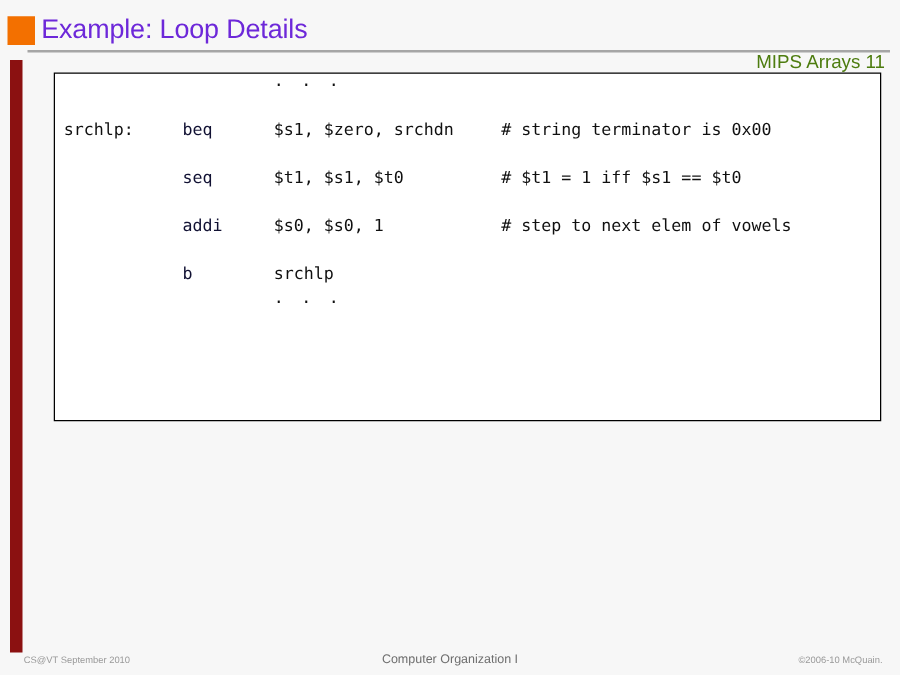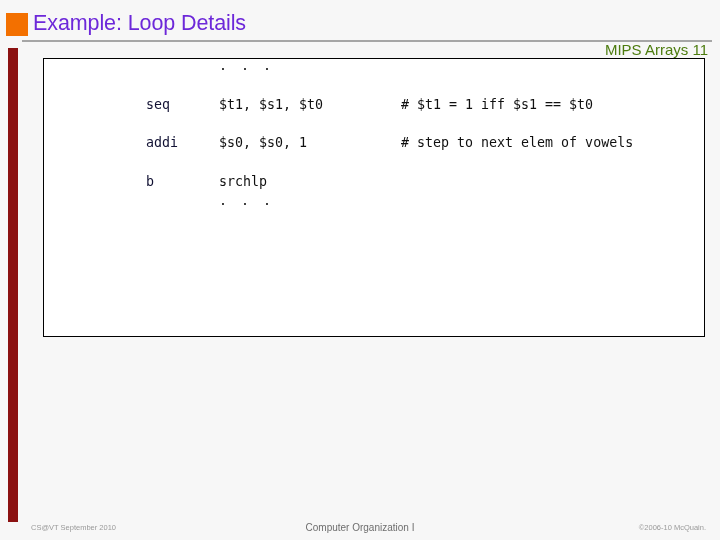--- a/index.html
+++ b/index.html
@@ -106,21 +106,21 @@
   .dark { color: #101010; }
 
   
   .footer {
     position: absolute;
     bottom: 8px;
     font-size: 7.5px;
     color: #9a9a9a;
     white-space: nowrap;
   }
-  #footer-left   { left: 31px; text-align: center; }
+  #footer-left   { left: 19px; text-align: center; }
   #footer-center {
     left: 0; right: 0;
     text-align: center;
     font-size: 10px;
     color: #6e6e6e;
     bottom: 7px;
   }
   #footer-right  { right: 14px; }
 </style>
 </head>
@@ -134,20 +134,26 @@
 <div id="accent-bar"></div>
 
 <div id="code-box">
   <table class="code-table">
     <tbody id="code-rows">
         <tr class="row-ellipsis">
           <td class="col-label dark"></td>
           <td class="col-mnem"></td>
           <td class="col-ops ellipsis-cell dark">. . .</td>
           <td class="col-comm dark"></td>
+        </tr>
+        <tr class="row-code">
+          <td class="col-label dark">srchlp:</td>
+          <td class="col-mnem">beq</td>
+          <td class="col-ops dark">$s1, $zero, srchdn</td>
+          <td class="col-comm dark"># string terminator is 0x00</td>
         </tr>
         <tr class="row-code">
           <td class="col-label dark"></td>
           <td class="col-mnem">seq</td>
           <td class="col-ops dark">$t1, $s1, $t0</td>
           <td class="col-comm dark"># $t1 = 1 iff $s1 == $t0</td>
         </tr>
         <tr class="row-code">
           <td class="col-label dark"></td>
           <td class="col-mnem">addi</td>

